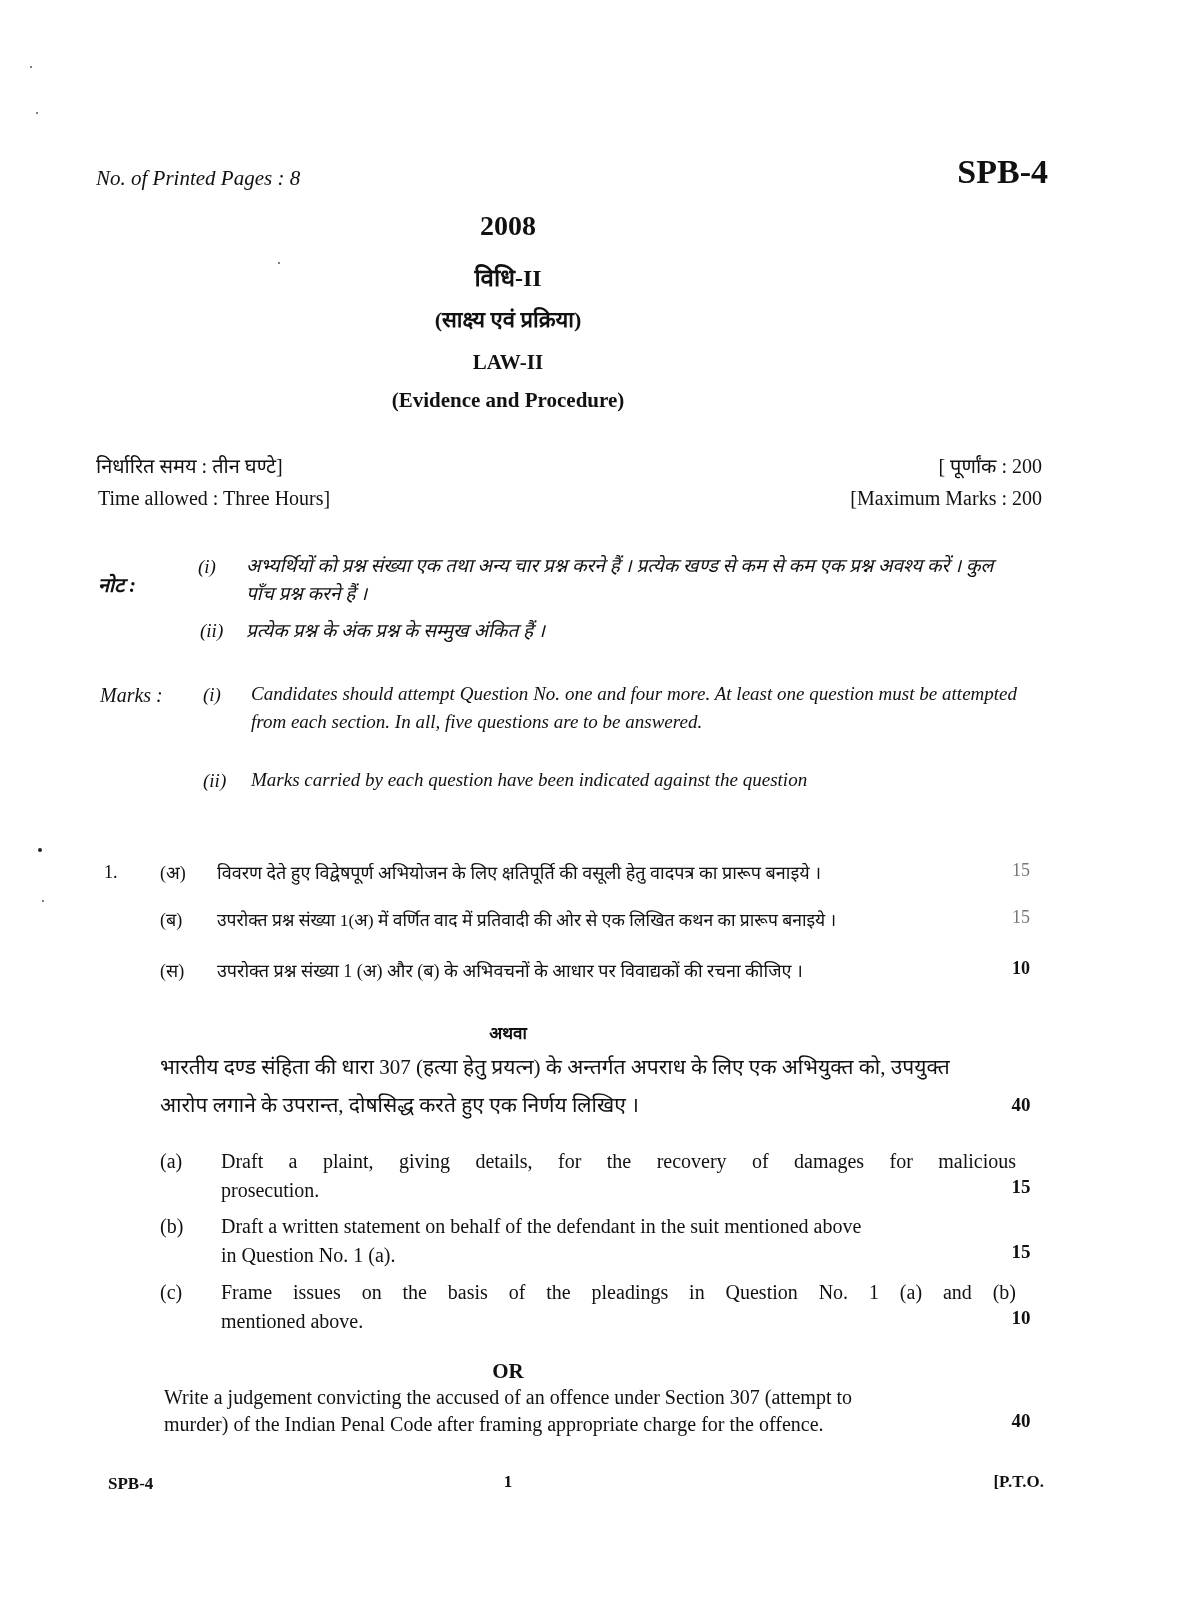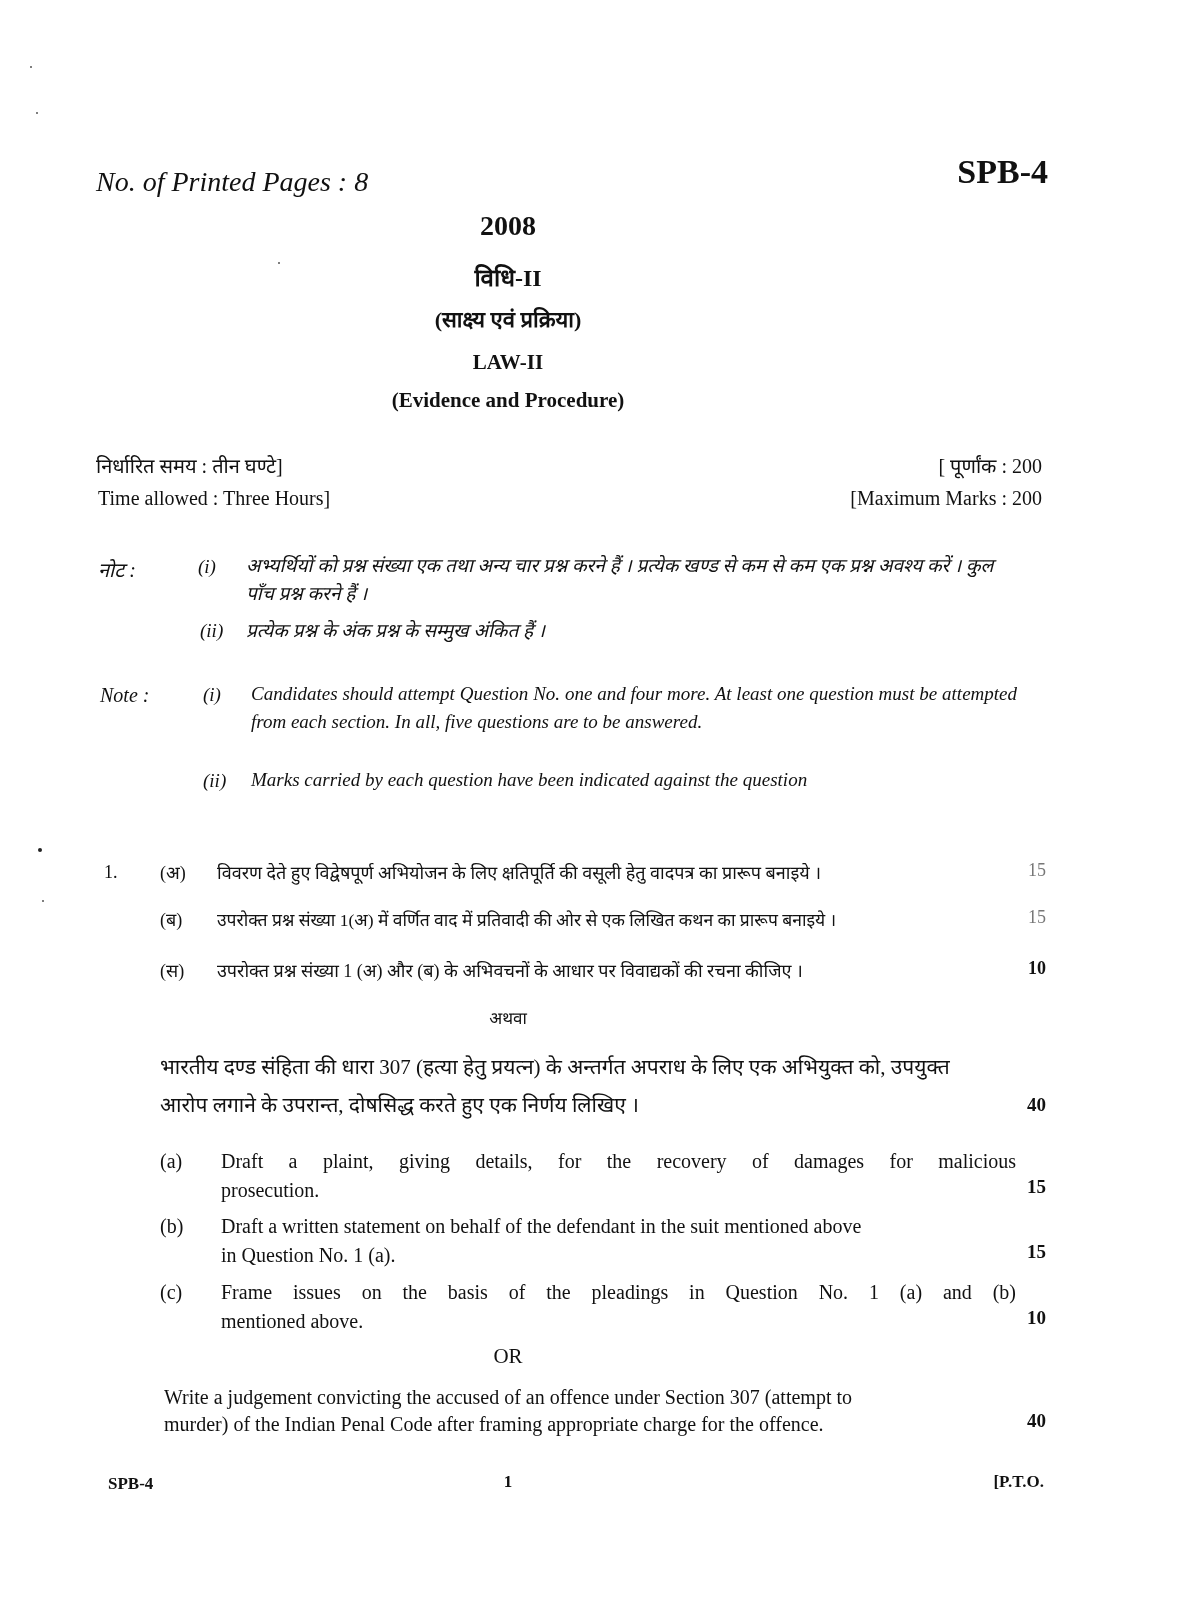--- a/index.html
+++ b/index.html
@@ -2,35 +2,35 @@
 <html><head>
 <meta charset="utf-8">
 <style>
   html, body { margin: 0; padding: 0; }
   body {
     width: 1188px; height: 1604px; background: #ffffff; position: relative;
     font-family: "Liberation Serif", "DejaVu Serif", serif; color: #111;
     overflow: hidden;
   }
   .abs { position: absolute; }
-  .bold { font-weight: normal; }
+  .bold { font-weight: bold; margin-top: 15px; }
   .center { left: 0; width: 1016px; text-align: center; }
-  .hdr-left { left: 96px; top: 166px; font-size: 28px; font-style: italic; }
+  .hdr-left { left: 96px; top: 166px; font-size: 21px; font-style: italic; }
   .code { right: 140px; top: 153px; font-size: 34px; font-weight: bold; }
   .t1 { top: 210px; font-size: 28px; font-weight: bold; }
   .t2 { top: 260px; font-size: 24px; font-weight: bold; }
   .t3 { top: 303px; font-size: 22px; font-weight: bold; }
   .t4 { top: 350px; font-size: 21px; font-weight: bold; }
   .t5 { top: 388px; font-size: 21px; font-weight: bold; }
   .meta { font-size: 20px; }
   .note-label { font-size: 20px; font-style: italic; }
   .note-num { font-size: 19px; font-style: italic; }
   .note-text { font-size: 19px; font-style: italic; line-height: 28px; }
   .q-row { font-size: 18px; }
-  .mark { font-size: 18px; font-weight: bold; text-align: right; width: 50px; }
+  .mark { font-size: 18px; font-weight: bold; text-align: center; width: 50px; }
   .para { font-size: 21px; line-height: 30px; }
   .eng { font-size: 20px; line-height: 28px; }
   .footer { font-size: 17px; font-weight: bold; }
   .dot { width: 2px; height: 2px; background: #555; border-radius: 50%; }
 </style>
 </head>
 <body>
 
 <div class="abs dot" style="left:30px;top:66px"></div>
 <div class="abs dot" style="left:36px;top:112px"></div>
@@ -54,21 +54,21 @@
 
 <div>
   <div class="abs note-label bold" style="left:98px;top:556px">नोट :</div>
   <div class="abs note-num" style="left:198px;top:556px">(i)</div>
   <div class="abs note-text" style="left:246px;top:552px;width:770px">अभ्यर्थियों को प्रश्न संख्या एक तथा अन्य चार प्रश्न करने हैं । प्रत्येक खण्ड से कम से कम एक प्रश्न अवश्य करें । कुल पाँच प्रश्न करने हैं ।</div>
   <div class="abs note-num" style="left:200px;top:620px">(ii)</div>
   <div class="abs note-text" style="left:246px;top:617px;width:770px">प्रत्येक प्रश्न के अंक प्रश्न के सम्मुख अंकित हैं ।</div>
 </div>
 
 <div>
-  <div class="abs note-label" style="left:100px;top:684px">Note :</div>
+  <div class="abs note-label" style="left:100px;top:684px">Marks :</div>
   <div class="abs note-num" style="left:203px;top:684px">(i)</div>
   <div class="abs note-text" style="left:251px;top:680px;width:766px;text-align:justify">Candidates should attempt Question No. one and four more. At least one question must be attempted from each section. In all, five questions are to be answered.</div>
   <div class="abs note-num" style="left:203px;top:770px">(ii)</div>
   <div class="abs note-text" style="left:251px;top:766px;width:766px">Marks carried by each question have been indicated against the question</div>
 </div>
 
 <div>
   <div class="abs q-row" style="left:104px;top:862px">1.</div>
 
   <div class="abs q-row" style="left:160px;top:860px">(अ)</div>

